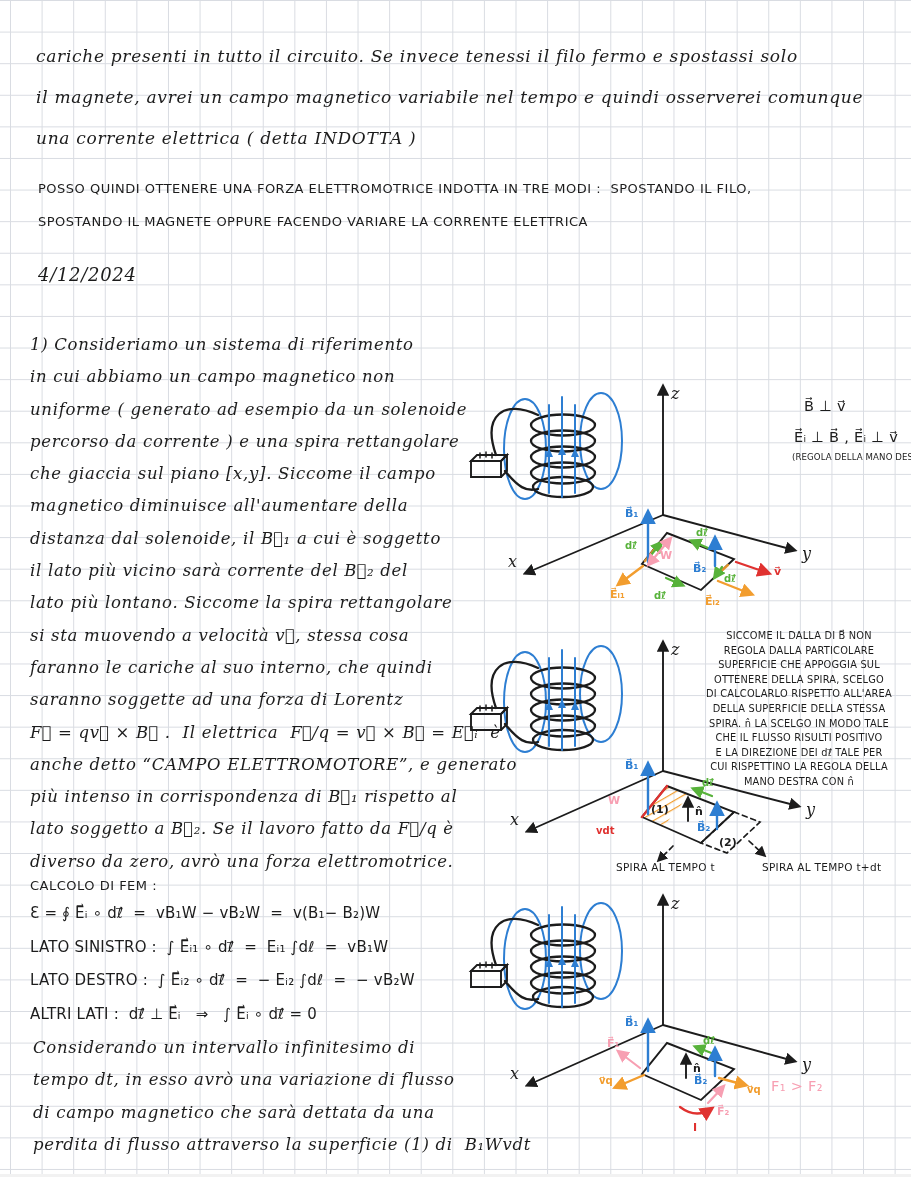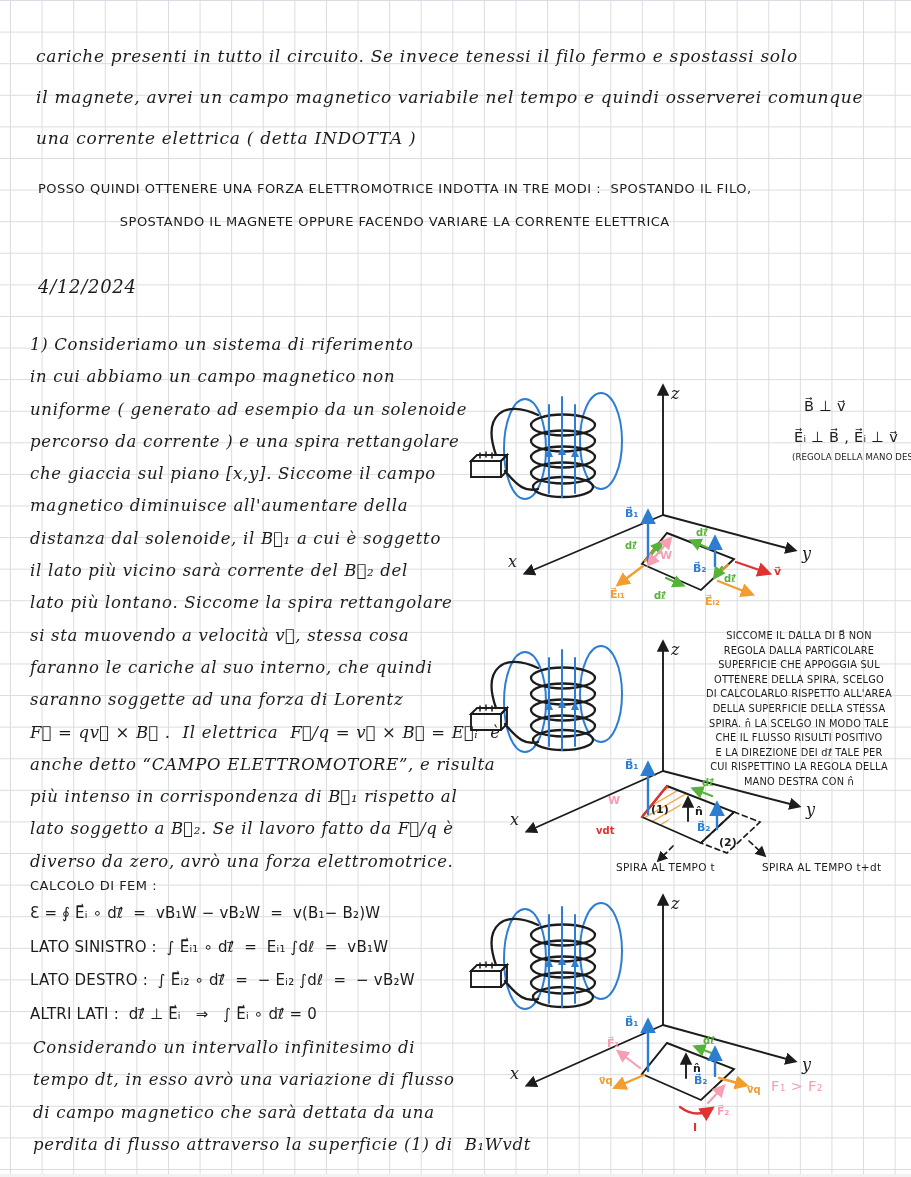--- a/index.html
+++ b/index.html
@@ -12,24 +12,24 @@
       linear-gradient(to bottom, var(--grid,#d9dce2) 1px, transparent 1px);
     background-size:31.6px 31.6px;
     background-position:10px 0;
     color:var(--ink,#1c1c1c);
   }
   .blk{position:absolute;}
   .ln{white-space:pre;}
   .hw{font-family:"DejaVu Serif",serif;font-style:italic;font-size:16.5px;letter-spacing:.7px;color:var(--ink);}
   #intro{left:36px;top:36px;}
   #intro .ln{line-height:41px;font-size:17px;}
-  #modes{left:38px;top:172px;text-align:center;}
+  #modes{left:38px;top:172px;}
   #modes .ln{line-height:33px;}
   .caps{font-family:"DejaVu Sans",sans-serif;font-size:13px;letter-spacing:.5px;color:var(--ink);}
-  #date{left:38px;top:262px;line-height:26px;font-size:18px;margin-top:12px;}
+  #date{left:38px;top:262px;line-height:26px;font-size:18px;}
   #body{left:30px;top:329px;}
   #body .ln{line-height:32.3px;}
   #femhead{left:30px;top:876px;line-height:20px;}
   #fem{left:30px;top:897px;}
   #fem .ln{line-height:33.5px;font-family:"DejaVu Sans",sans-serif;font-size:15px;letter-spacing:.2px;}
   #closing{left:33px;top:1032px;}
   #closing .ln{line-height:32.4px;}
   #d2note{left:686px;top:629px;width:226px;text-align:center;}
   #d2note .ln{line-height:14.6px;font-family:"DejaVu Sans",sans-serif;font-size:9.8px;letter-spacing:.2px;white-space:nowrap;}
   svg{position:absolute;overflow:visible;}
@@ -78,21 +78,21 @@
     <div class="ln">percorso da corrente ) e una spira rettangolare</div>
     <div class="ln">che giaccia sul piano [x,y]. Siccome il campo</div>
     <div class="ln">magnetico diminuisce all'aumentare della</div>
     <div class="ln">distanza dal solenoide, il B⃗₁ a cui è soggetto</div>
     <div class="ln">il lato più vicino sarà corrente del B⃗₂ del</div>
     <div class="ln">lato più lontano. Siccome la spira rettangolare</div>
     <div class="ln">si sta muovendo a velocità v⃗, stessa cosa</div>
     <div class="ln">faranno le cariche al suo interno, che quindi</div>
     <div class="ln">saranno soggette ad una forza di Lorentz</div>
     <div class="ln">F⃗ = qv⃗ × B⃗ .  Il elettrica  F⃗/q = v⃗ × B⃗ = E⃗ᵢ  è</div>
-    <div class="ln">anche detto “CAMPO ELETTROMOTORE”, e risulta</div>
+    <div class="ln">anche detto “CAMPO ELETTROMOTORE”, e generato</div>
     <div class="ln">più intenso in corrispondenza di B⃗₁ rispetto al</div>
     <div class="ln">lato soggetto a B⃗₂. Se il lavoro fatto da F⃗/q è</div>
     <div class="ln">diverso da zero, avrò una forza elettromotrice.</div>
   </div>
 
   <div id="femhead" class="blk caps">CALCOLO DI FEM :</div>
   <div id="fem" class="blk">
     <div class="ln">Ɛ = ∮ E⃗ᵢ ∘ dℓ⃗  =  vB₁W − vB₂W  =  v(B₁− B₂)W</div>
     <div class="ln">LATO SINISTRO :  ∫ E⃗ᵢ₁ ∘ dℓ⃗  =  Eᵢ₁ ∫dℓ  =  vB₁W</div>
     <div class="ln">LATO DESTRO :  ∫ E⃗ᵢ₂ ∘ dℓ⃗  =  − Eᵢ₂ ∫dℓ  =  − vB₂W</div>

